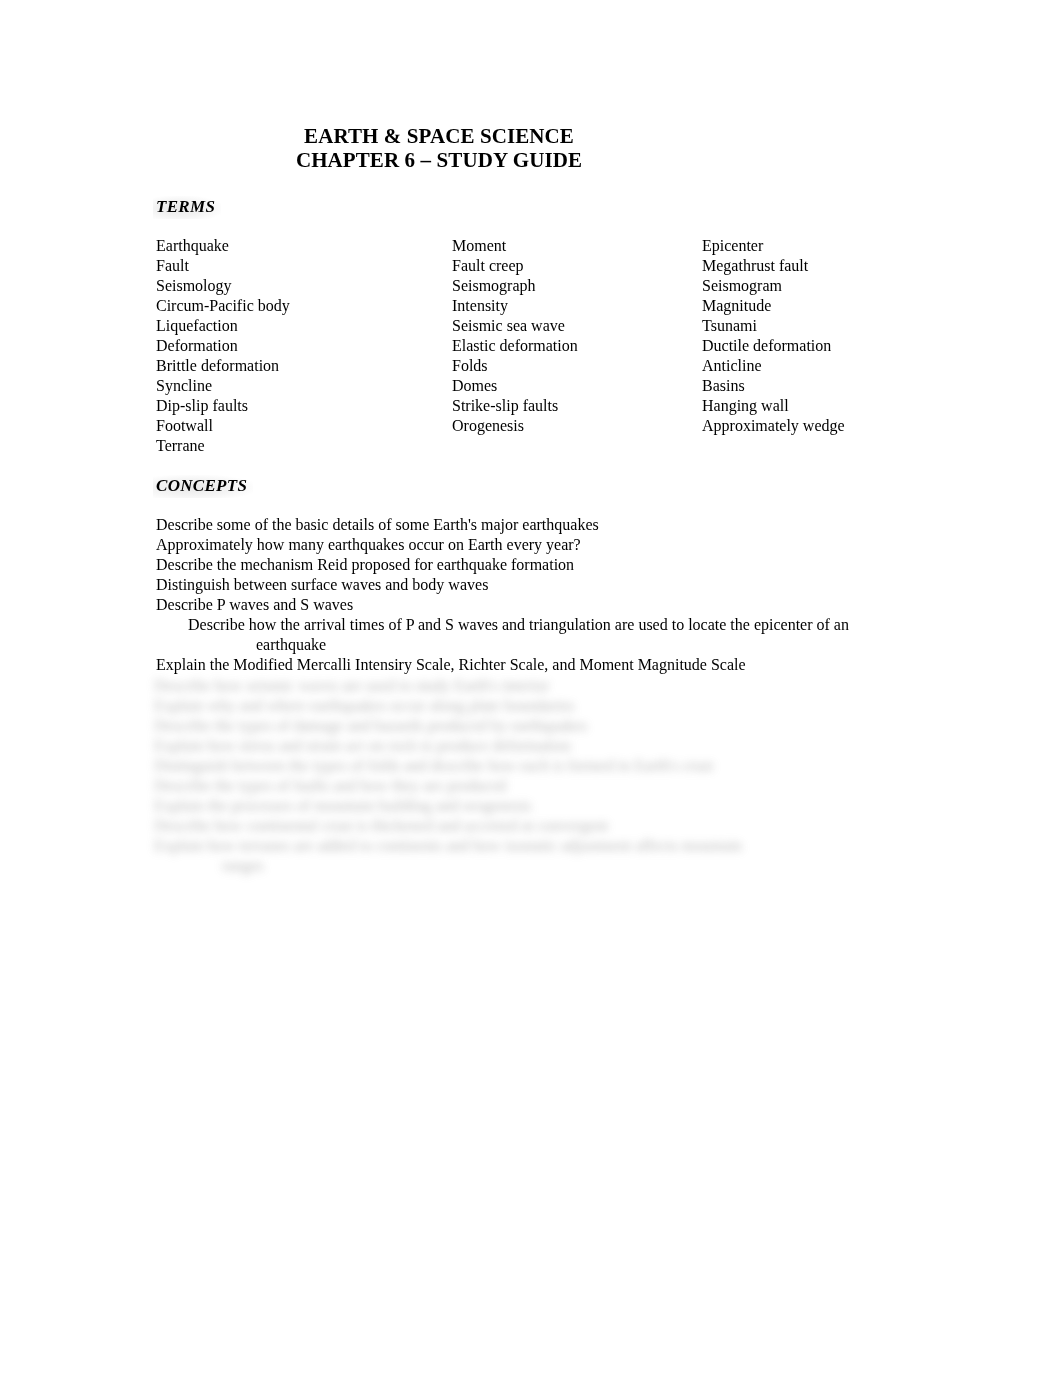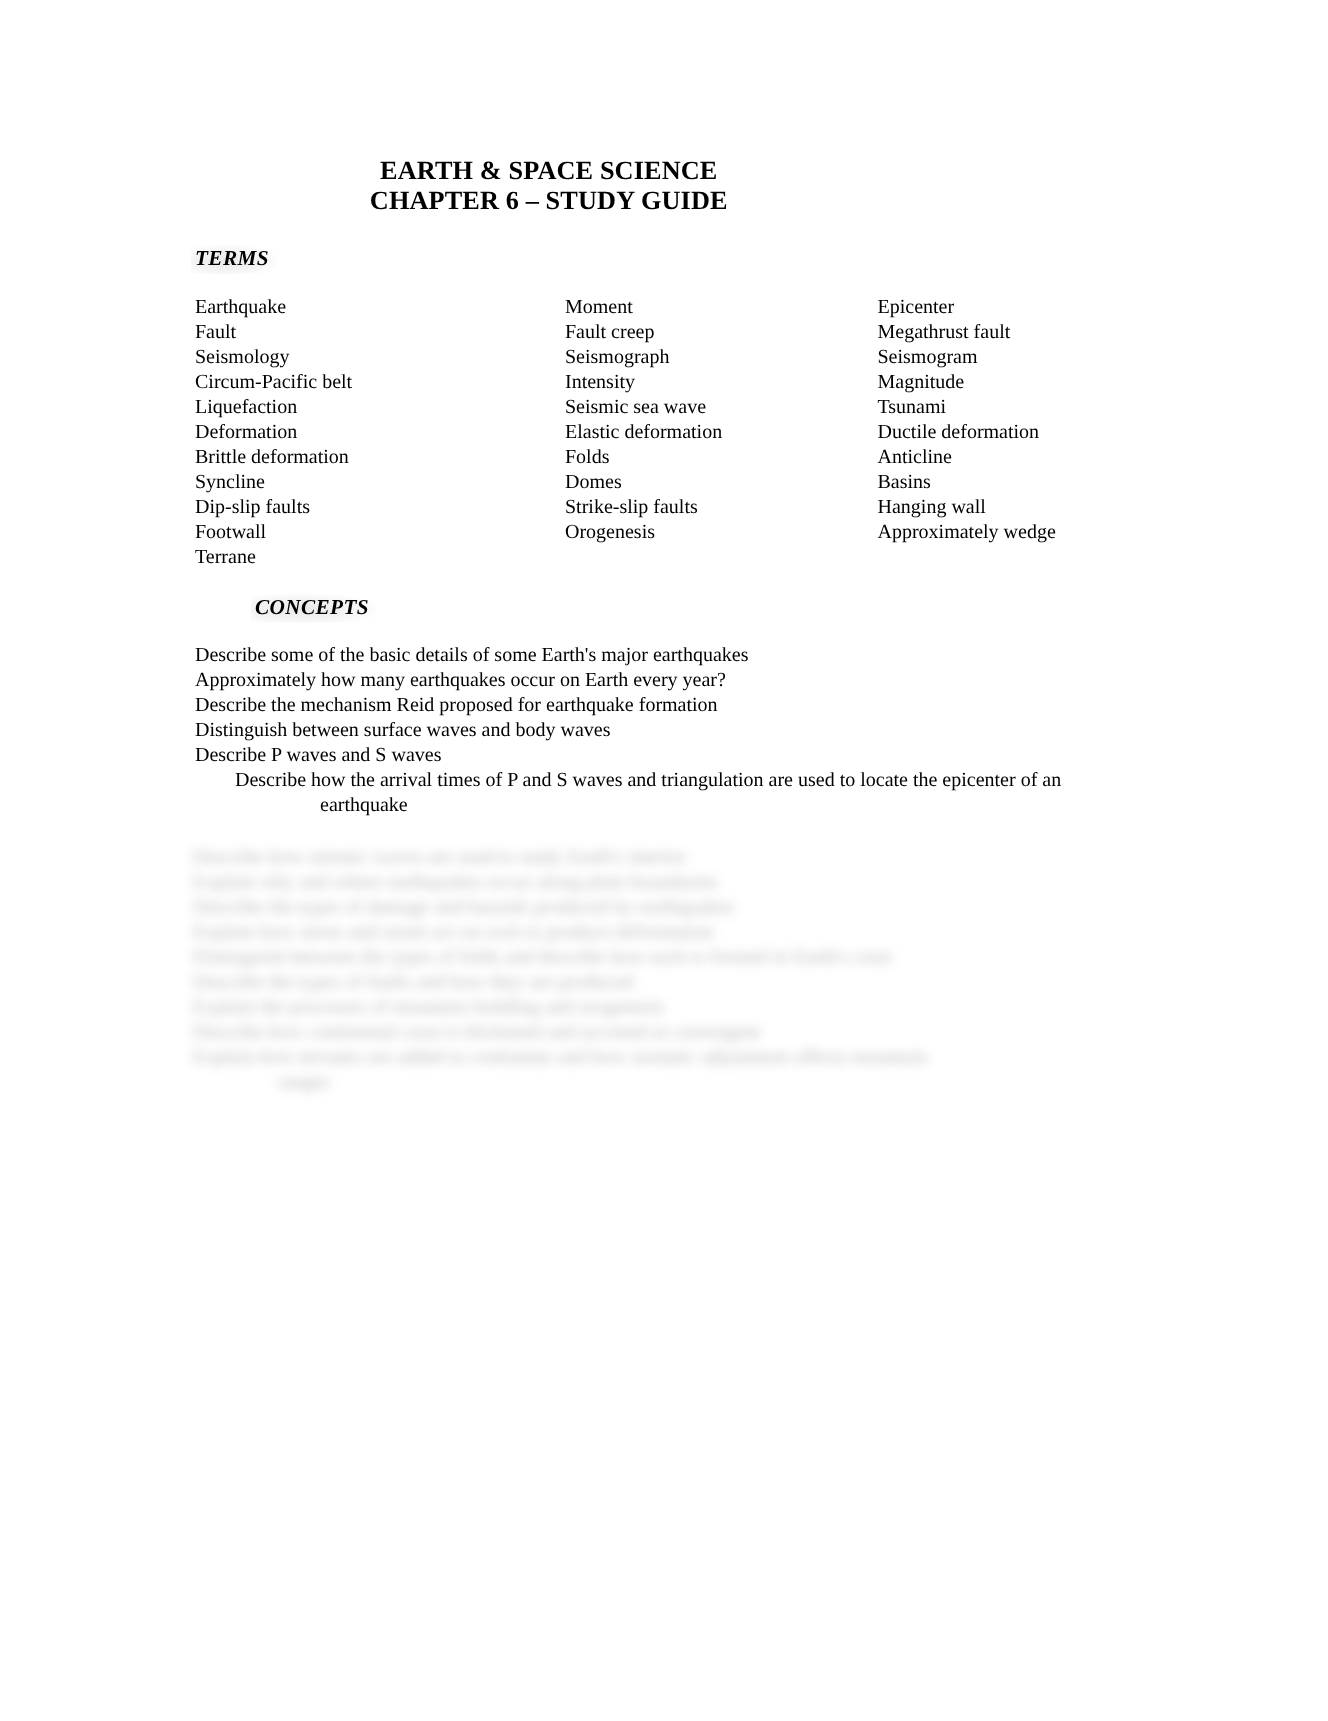--- a/index.html
+++ b/index.html
@@ -48,21 +48,21 @@
     letter-spacing: 0.3px;
     padding: 1px 6px 2px 3px;
     background: radial-gradient(ellipse at 40% 55%,
                 rgba(232,232,232,0.95) 0%,
                 rgba(240,240,240,0.75) 45%,
                 rgba(255,255,255,0) 78%);
     text-align: right;
   }
 
   #terms-heading    { left: 153px; top: 196px; }
-  #concepts-heading { left: 153px; top: 475px; margin-left: 48px; }
+  #concepts-heading { left: 153px; top: 475px; }
 
   
   .terms-grid {
     position: absolute;
     left: 156px;
     top: 236px;
     width: 790px;
   }
 
   .terms-col {
@@ -139,21 +139,21 @@
     <div class="doc-title">CHAPTER 6 – STUDY GUIDE</div>
   </div>
 
   <div class="section-heading" id="terms-heading">TERMS</div>
 
   <div class="terms-grid">
     <div class="terms-col" id="terms-col-1">
         <div class="term-item">Earthquake</div>
         <div class="term-item">Fault</div>
         <div class="term-item">Seismology</div>
-        <div class="term-item">Circum-Pacific belt</div>
+        <div class="term-item">Circum-Pacific body</div>
         <div class="term-item">Liquefaction</div>
         <div class="term-item">Deformation</div>
         <div class="term-item">Brittle deformation</div>
         <div class="term-item">Syncline</div>
         <div class="term-item">Dip-slip faults</div>
         <div class="term-item">Footwall</div>
         <div class="term-item">Terrane</div>
       </div>
     <div class="terms-col" id="terms-col-2">
         <div class="term-item">Moment</div>
@@ -183,20 +183,21 @@
 
   <div class="section-heading" id="concepts-heading">CONCEPTS</div>
 
   <div class="concepts-list" id="concepts-list">
       <div class="concept-item"><span>Describe some of the basic details of some Earth's major earthquakes</span></div>
       <div class="concept-item"><span>Approximately how many earthquakes occur on Earth every year?</span></div>
       <div class="concept-item"><span>Describe the mechanism Reid proposed for earthquake formation</span></div>
       <div class="concept-item"><span>Distinguish between surface waves and body waves</span></div>
       <div class="concept-item"><span>Describe P waves and S waves</span></div>
       <div class="concept-item wrapped"><span>Describe how the arrival times of P and S waves and triangulation are used to locate the epicenter of an</span><span class="concept-cont">earthquake</span></div>
+      <div class="concept-item"><span>Explain the Modified Mercalli Intensiry Scale, Richter Scale, and Moment Magnitude Scale</span></div>
     </div>
 
   <div class="obscured-block" id="obscured-block">
       <div class="obscured-line">Describe how seismic waves are used to study Earth's interior</div>
       <div class="obscured-line">Explain why and where earthquakes occur along plate boundaries</div>
       <div class="obscured-line">Describe the types of damage and hazards produced by earthquakes</div>
       <div class="obscured-line">Explain how stress and strain act on rock to produce deformation</div>
       <div class="obscured-line">Distinguish between the types of folds and describe how each is formed in Earth's crust</div>
       <div class="obscured-line">Describe the types of faults and how they are produced</div>
       <div class="obscured-line">Explain the processes of mountain building and orogenesis</div>

